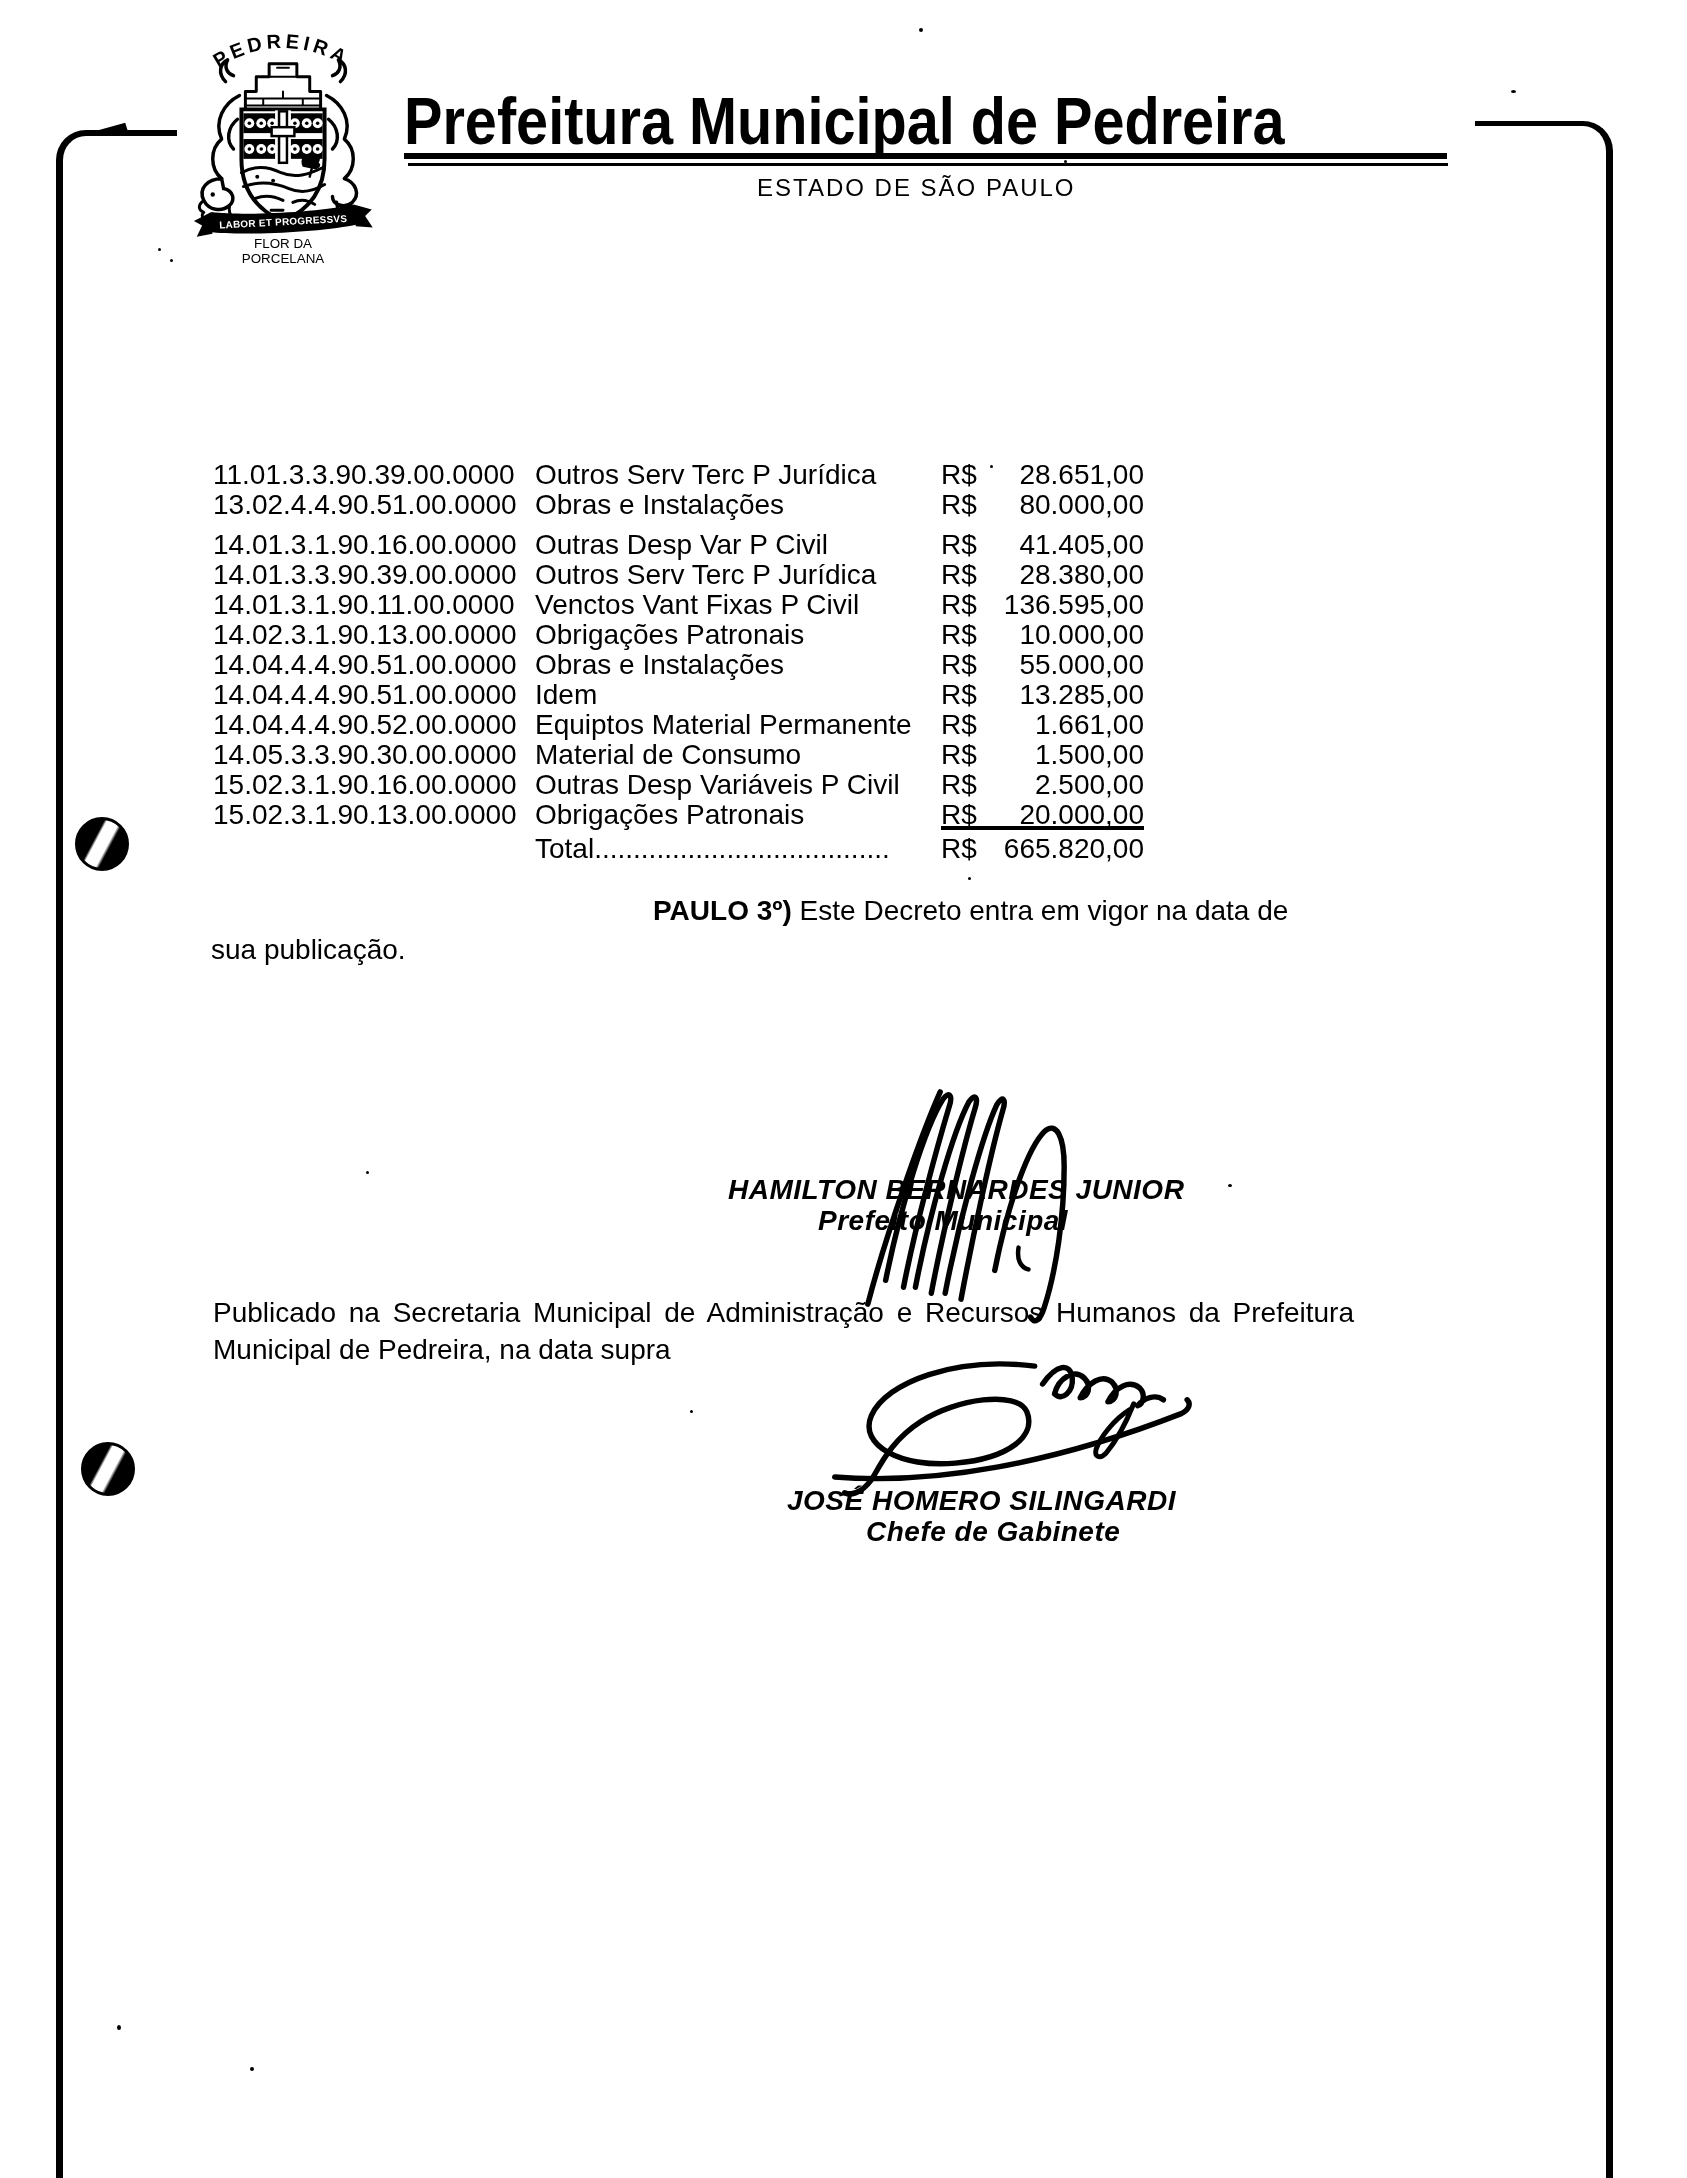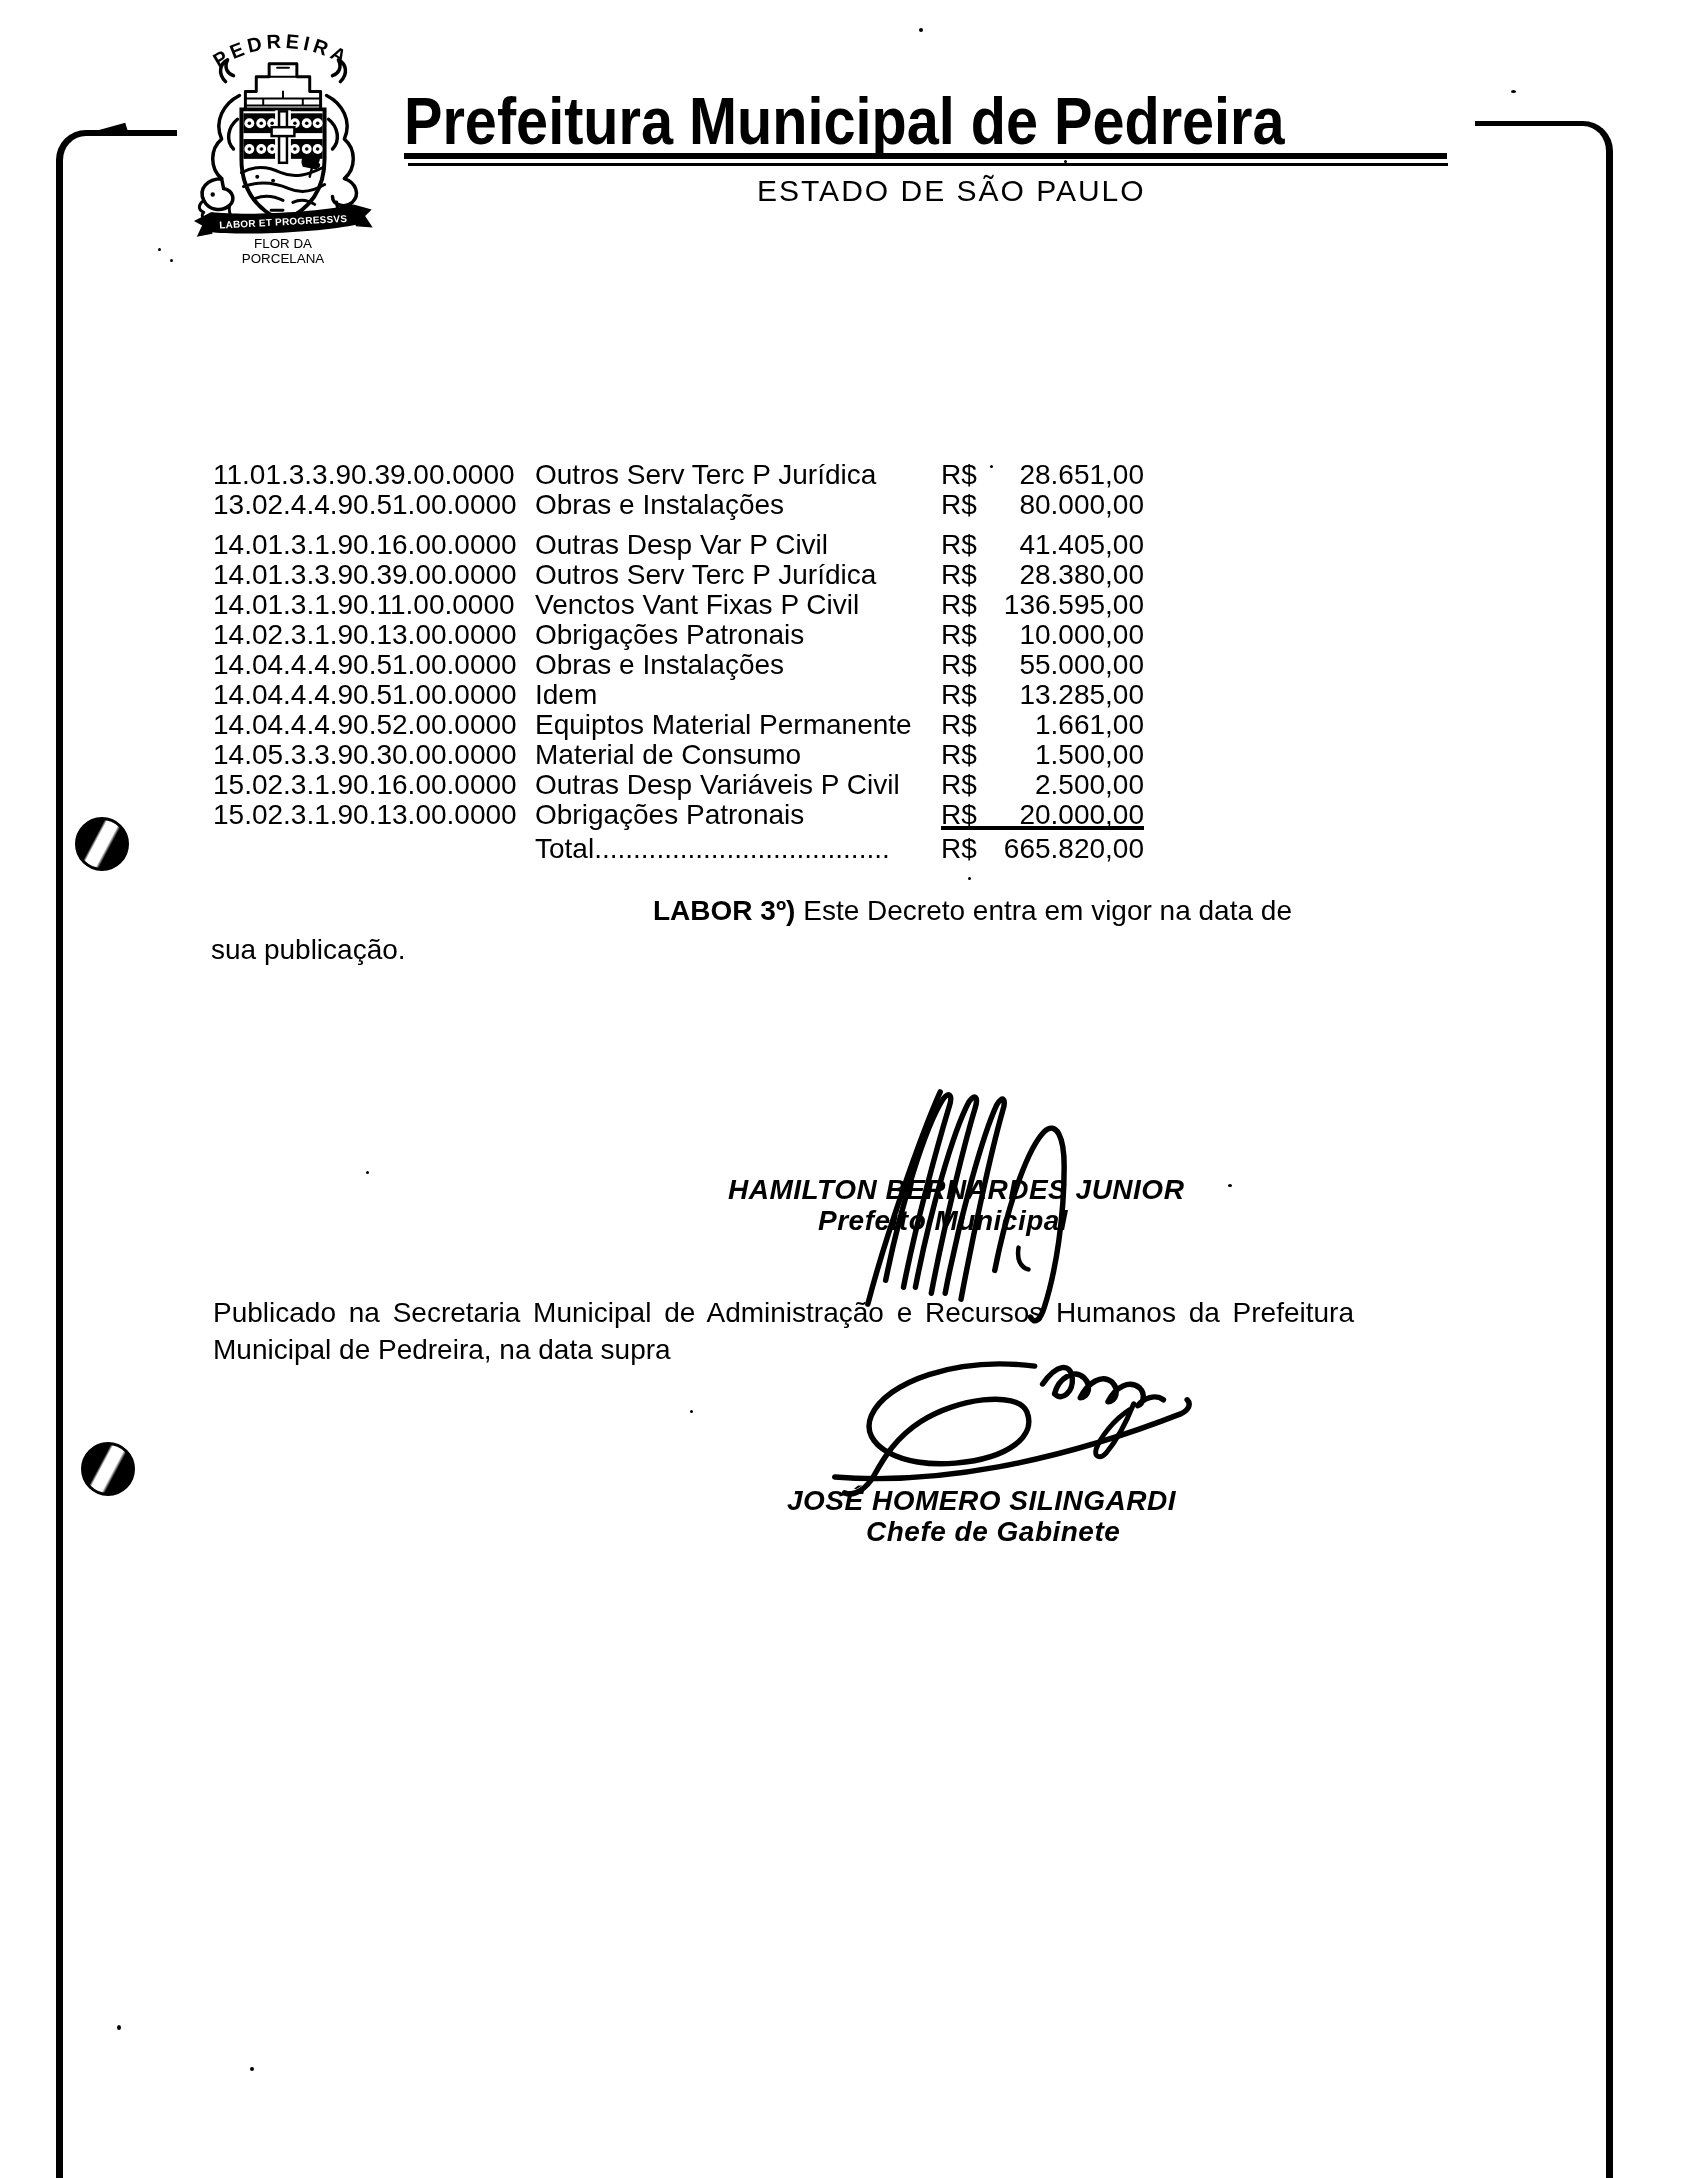--- a/index.html
+++ b/index.html
@@ -22,21 +22,21 @@
       background:linear-gradient(118deg,#000 36%,#fff 40%,#fff 58%,#000 63%);
       border:3px solid #000;}
 
   .speck{position:absolute;background:#000;border-radius:50%;}
 
   
   .main-title{position:absolute;left:404px;top:87px;font-size:67px;font-weight:bold;
       letter-spacing:0;line-height:67px;transform:scaleX(.86);transform-origin:left top;white-space:nowrap;}
   .rule-thick{position:absolute;left:404px;top:153px;width:1043px;height:6px;background:#000;}
   .rule-thin{position:absolute;left:408px;top:163px;width:1040px;height:3px;background:#000;}
-  .subtitle{position:absolute;left:757px;top:174px;font-size:30px;letter-spacing:2px;white-space:nowrap;}
+  .subtitle{position:absolute;left:757px;top:174px;font-size:24px;letter-spacing:2px;white-space:nowrap;}
 
   
   .btable{position:absolute;left:213px;top:460px;width:931px;}
   .trow{display:flex;height:30px;line-height:30px;font-size:28px;white-space:nowrap;}
   .c-code{width:322px;}
   .c-desc{width:406px;overflow:hidden;}
   .c-cur{width:54px;}
   .c-amt{width:149px;text-align:right;}
   .tspacer{height:10px;}
   .u{border-bottom:4px solid #000;}
@@ -220,21 +220,21 @@
       <span class="c-amt u">20.000,00</span>
     </div>
     <div class="trow total-row">
       <span class="c-code"></span>
       <span class="c-desc">Total......................................</span>
       <span class="c-cur">R$</span>
       <span class="c-amt">665.820,00</span>
     </div>
   </div>
 
-  <div class="artigo-line"><span class="b">LABOR 3º)</span><span> Este Decreto entra em vigor na data de</span></div>
+  <div class="artigo-line"><span class="b">PAULO 3º)</span><span> Este Decreto entra em vigor na data de</span></div>
   <div class="artigo-cont">sua publicação.</div>
 
 
   <svg class="abs" style="left:846px;top:1077px;" width="238" height="248" viewBox="0 0 240 250">
     <path class="ink" stroke-width="5.5" d="M22,229 C40,160 75,60 95,15"></path>
     <path class="ink" stroke-width="5.5" d="M40,205 C55,130 80,50 98,22 C104,14 108,18 104,30 C92,70 70,150 58,212"></path>
     <path class="ink" stroke-width="5.5" d="M70,212 C85,135 108,55 124,25 C130,16 134,20 130,32 C118,72 98,155 86,218"></path>
     <path class="ink" stroke-width="5.5" d="M100,218 C115,140 138,58 152,28 C158,18 162,22 158,34 C146,76 128,160 116,224"></path>
     <path class="ink" stroke-width="5.5" d="M150,195 C165,120 185,70 200,55 C212,44 220,60 220,90 C220,140 212,195 200,232 C196,245 190,250 186,242"></path>
     <path class="ink" stroke-width="4.5" d="M174,172 C172,184 176,192 184,194"></path>

